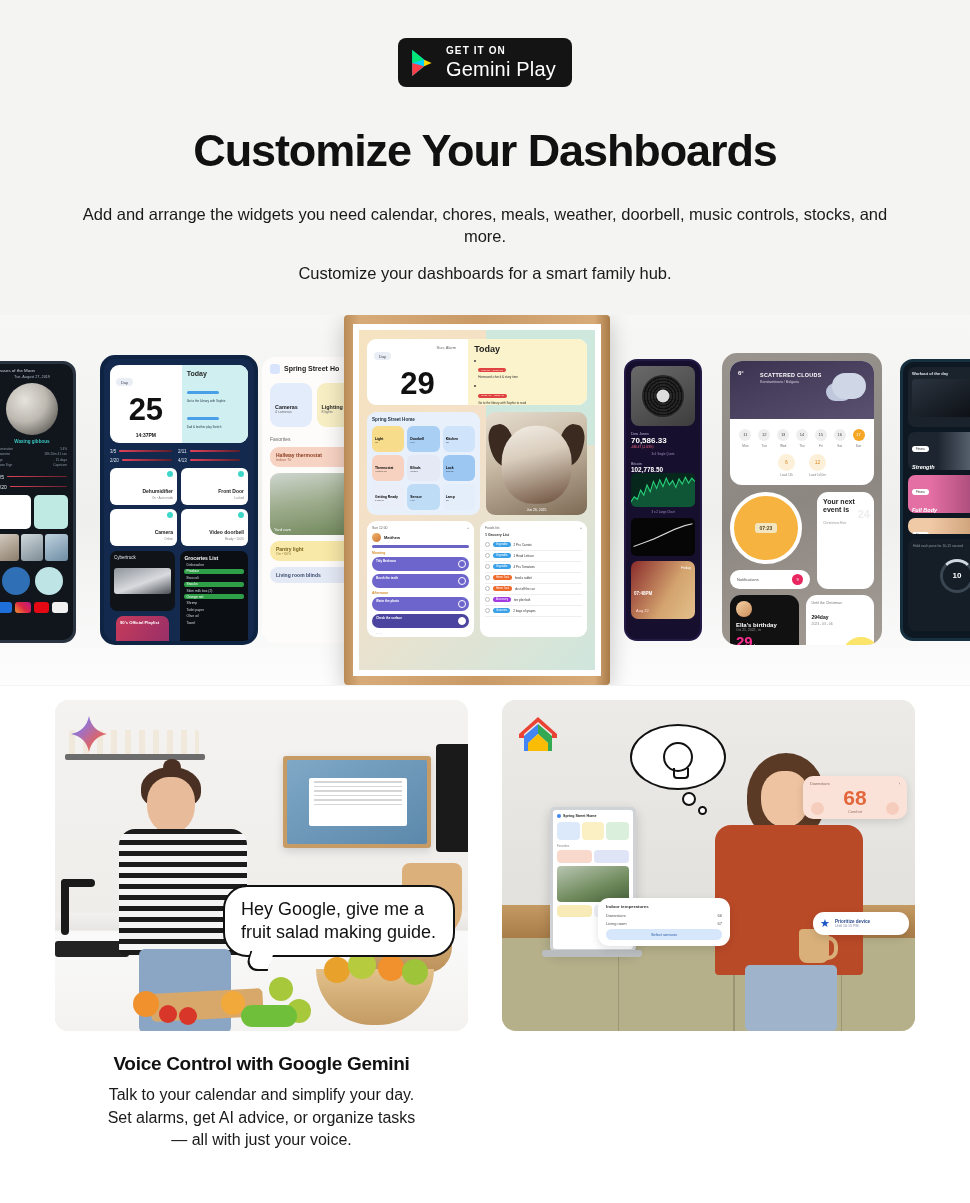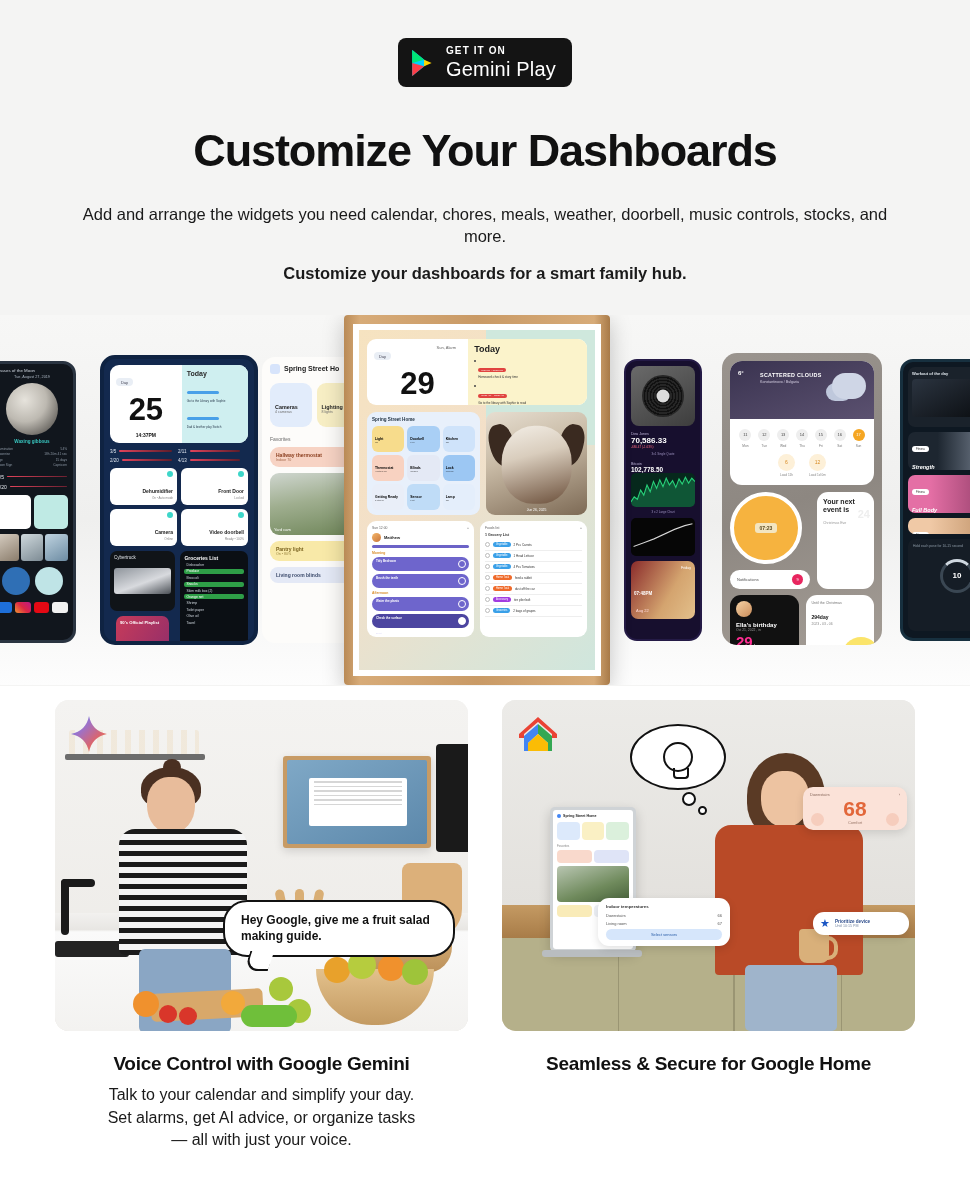--- a/index.html
+++ b/index.html
@@ -38,21 +38,21 @@
     font-size: 45px;
     font-weight: 800;
     letter-spacing: -1.1px;
     color: #111;
     margin-top: 38px;
   }
   .sub1 {
     font-size: 16.5px; color: #1a1a1a; margin-top: 26px;
     line-height: 1.35; max-width: 810px; margin-left: auto; margin-right: auto;
   }
-  .sub2 { font-size: 16.5px; color: #1a1a1a; margin-top: 16px; font-weight: bold; }
+  .sub2 { font-size: 16.5px; color: #1a1a1a; margin-top: 16px; }
 
   
   .showcase {
     position: relative;
     width: 970px; height: 370px;
     margin-top: 32px;
     background: linear-gradient(180deg,#f7f7f6 0%,#efefee 55%,#fdfdfd 100%);
     overflow: hidden;
   }
   .panel { position: absolute; border-radius: 14px; overflow: hidden; }
@@ -322,21 +322,21 @@
     border-radius:12px;transform:rotate(-8deg);}
   .k-utens{position:absolute;left:224px;bottom:96px;width:54px;height:52px;}
   .k-utens i{position:absolute;bottom:0;width:9px;height:46px;background:#d9ae74;border-radius:5px;display:block;}
   .k-cut{position:absolute;right:6px;bottom:92px;width:60px;height:76px;background:#dcb07a;
     border-radius:8px 8px 30px 30px;}
   .k-speaker{position:absolute;right:-4px;top:44px;width:36px;height:108px;background:#1a1a1a;border-radius:4px;}
   .gemini-logo{position:absolute;left:14px;top:14px;width:40px;height:40px;}
   .bubble{
     position:absolute;left:168px;bottom:74px;width:232px;
     background:#fff;border:2.5px solid #111;border-radius:24px;padding:11px 16px;
-    font-size:12px;line-height:1.28;color:#111;font-weight:700;
+    font-size:18px;line-height:1.28;color:#111;font-weight:400;
   }
   .bubble:after{content:"";position:absolute;left:22px;bottom:-16px;width:22px;height:18px;
     background:#fff;border-left:2.5px solid #111;border-bottom:2.5px solid #111;
     border-radius:0 0 0 14px;transform:skewX(-18deg);}
 
   
   .homes{background:linear-gradient(180deg,#eceae7 0%,#e7e4e0 58%,#d6cbb4 59%,#cdbf9f 100%);}
   .h-wall{position:absolute;left:0;right:0;top:0;height:62%;background:linear-gradient(180deg,#ecebe8,#e3e1dd);}
   .h-counter{position:absolute;left:0;right:0;top:62%;height:10%;background:linear-gradient(180deg,#c49a63,#a87c48);}
   .h-cab{position:absolute;left:0;right:0;top:72%;bottom:0;background:#b5b08a;}
@@ -365,21 +365,21 @@
   .h-stand{position:absolute;left:40px;top:250px;width:100px;height:7px;background:#b9bdc0;border-radius:3px;}
   .h-person{position:absolute;right:52px;bottom:0;width:160px;height:278px;}
   .h-hair{position:absolute;left:44px;top:0;width:78px;height:86px;border-radius:50% 50% 42% 42%;background:#5a3a25;}
   .h-head{position:absolute;left:58px;top:18px;width:48px;height:56px;border-radius:44% 44% 48% 48%;background:#edc3a1;}
   .h-jacket{position:absolute;left:12px;top:72px;width:148px;height:150px;background:#b94a27;border-radius:16px 16px 4px 4px;}
   .h-inner{position:absolute;left:58px;top:76px;width:48px;height:110px;
     background:repeating-linear-gradient(0deg,#2b3550 0 3px,#c45a3a 3px 6px);}
   .h-jeans2{position:absolute;left:42px;top:212px;width:92px;height:66px;background:#9fb4cb;border-radius:5px;}
   .h-mug{position:absolute;left:96px;top:176px;width:30px;height:34px;background:#d9b07a;border-radius:4px 4px 8px 8px;}
   .h-mug:after{content:"";position:absolute;right:-9px;top:7px;width:14px;height:16px;border:4px solid #d9b07a;border-left:none;border-radius:0 10px 10px 0;}
-  .fcard1{position:absolute;right:8px;top:87px;width:104px;background:#fbe2d8;border-radius:10px;padding:5px 7px;
+  .fcard1{position:absolute;right:8px;top:76px;width:104px;background:#fbe2d8;border-radius:10px;padding:5px 7px;
     box-shadow:0 3px 9px rgba(0,0,0,.12);}
   .fcard1 .l1{font-size:4px;color:#8a6a5e;display:flex;justify-content:space-between;}
   .fcard1 .big{font-size:21px;font-weight:700;color:#e2673a;text-align:center;line-height:1.1;}
   .fcard1 .sml{font-size:4px;color:#9c7a6c;text-align:center;}
   .fcard1 .pm{position:absolute;width:13px;height:13px;border-radius:50%;background:#f6cdbd;top:26px;}
   .fcard2{position:absolute;left:96px;top:198px;width:132px;background:#fff;border-radius:11px;padding:6px 8px;
     box-shadow:0 3px 9px rgba(0,0,0,.12);}
   .fcard2 .t1{font-size:4.4px;font-weight:600;color:#333;margin-bottom:4px;}
   .fcard2 .rw{display:flex;justify-content:space-between;font-size:4px;color:#555;margin-bottom:3px;}
   .fcard2 .btn{background:#d6e6fb;border-radius:9px;text-align:center;font-size:4px;color:#2b5ea8;padding:3px;margin-top:3px;}
@@ -1011,16 +1011,15 @@
           <div class="btn">Select sensors</div>
         </div>
         <div class="fcard3">
           <span class="star">★</span>
           <div>
             <div class="c3t">Prioritize device</div>
             <div class="c3s">Until 10:15 PM</div>
           </div>
         </div>
       </div>
-      <div class="ftitle">Seamless &amp; Secure for Google Home</div>
     </div>
   </div>
 </div>
 
 </body></html>

